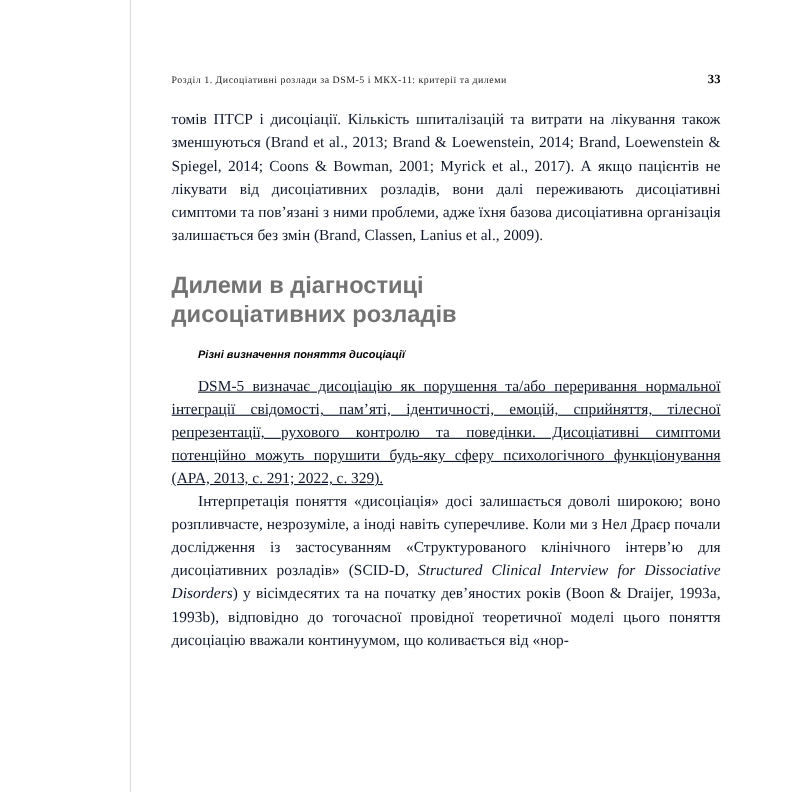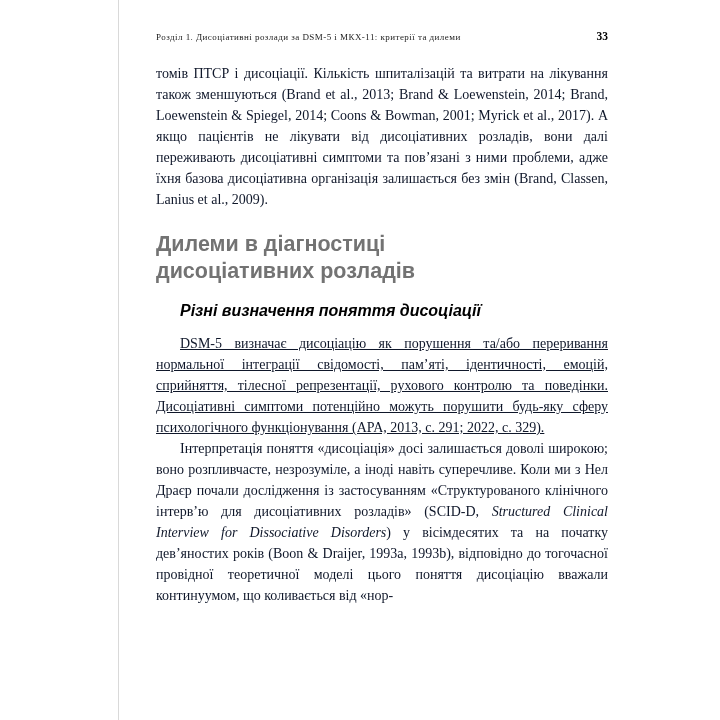--- a/index.html
+++ b/index.html
@@ -16,37 +16,38 @@
     left: 118px;
     top: 0;
     width: 1px;
     height: 720px;
     background: #d9d9d9;
   }
   .page {
     position: relative;
     width: 720px;
     height: 702px;
-    padding: 30px 112px 0 156px;
+    padding: 30px 65px 0 156px;
   }
   .running-head {
     display: flex;
     justify-content: space-between;
     align-items: baseline;
     margin-bottom: 21px;
   }
   .running-head .chapter {
     font-size: 9px;
     letter-spacing: 0.45px;
     color: #1b1b1b;
   }
   .running-head .pagenum {
     font-size: 11.5px;
     font-weight: bold;
     color: #000;
+    margin-top: 36px;
   }
   .para {
     font-size: 14px;
     line-height: 21px;
     text-align: justify;
     color: #0f172a;
   }
   .para.indent { text-indent: 24px; }
   .section-heading {
     font-family: "Liberation Sans", sans-serif;
@@ -54,21 +55,21 @@
     font-size: 21.5px;
     line-height: 27px;
     color: #737373;
     margin: 21px 0 17px 0;
   }
   .section-heading span { display: block; }
   .subheading {
     font-family: "Liberation Sans", sans-serif;
     font-weight: bold;
     font-style: italic;
-    font-size: 16px;
+    font-size: 10px;
     color: #000;
     margin: 17px 0 13px 24px;
   }
   .p2 { margin-top: 0; }
   .p3 { margin-top: 0; text-decoration: underline; }
   .lat { font-style: italic; }
 </style>
 </head>
 <body>
 

